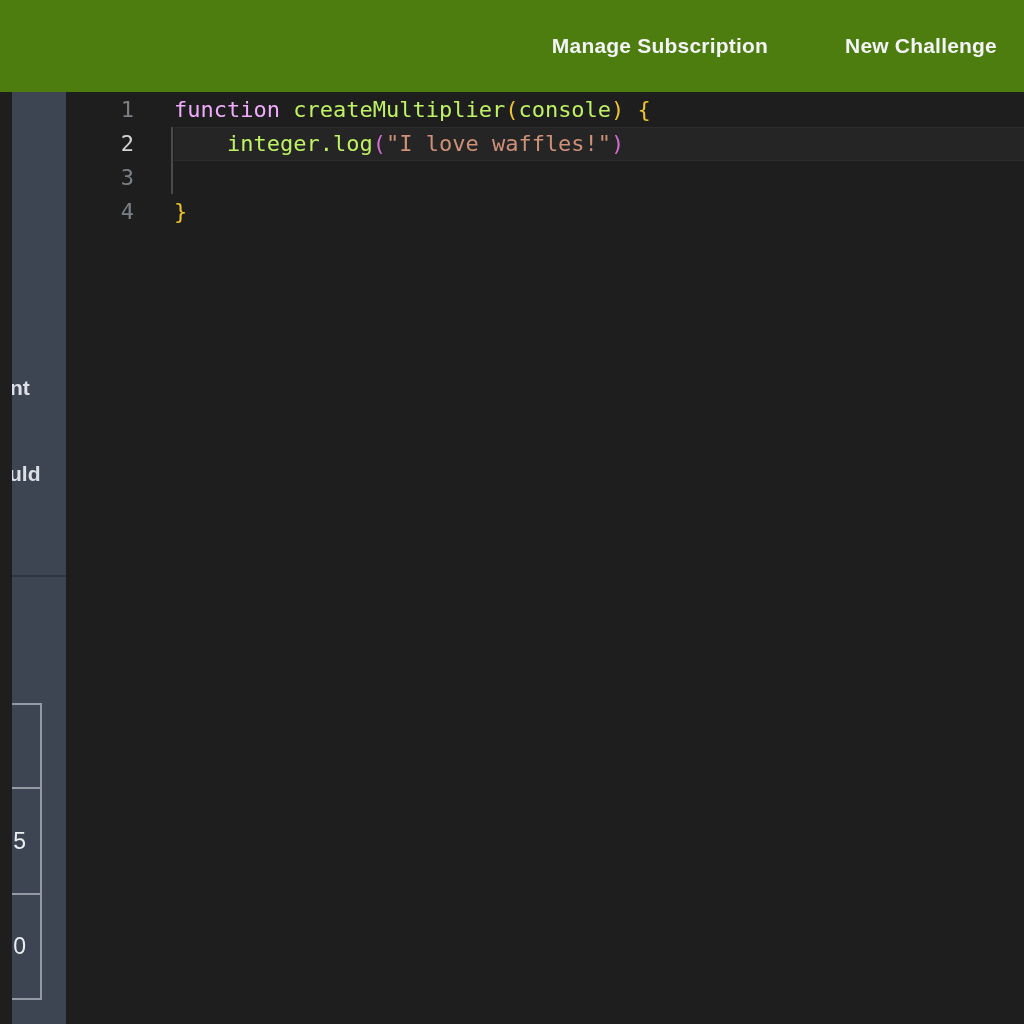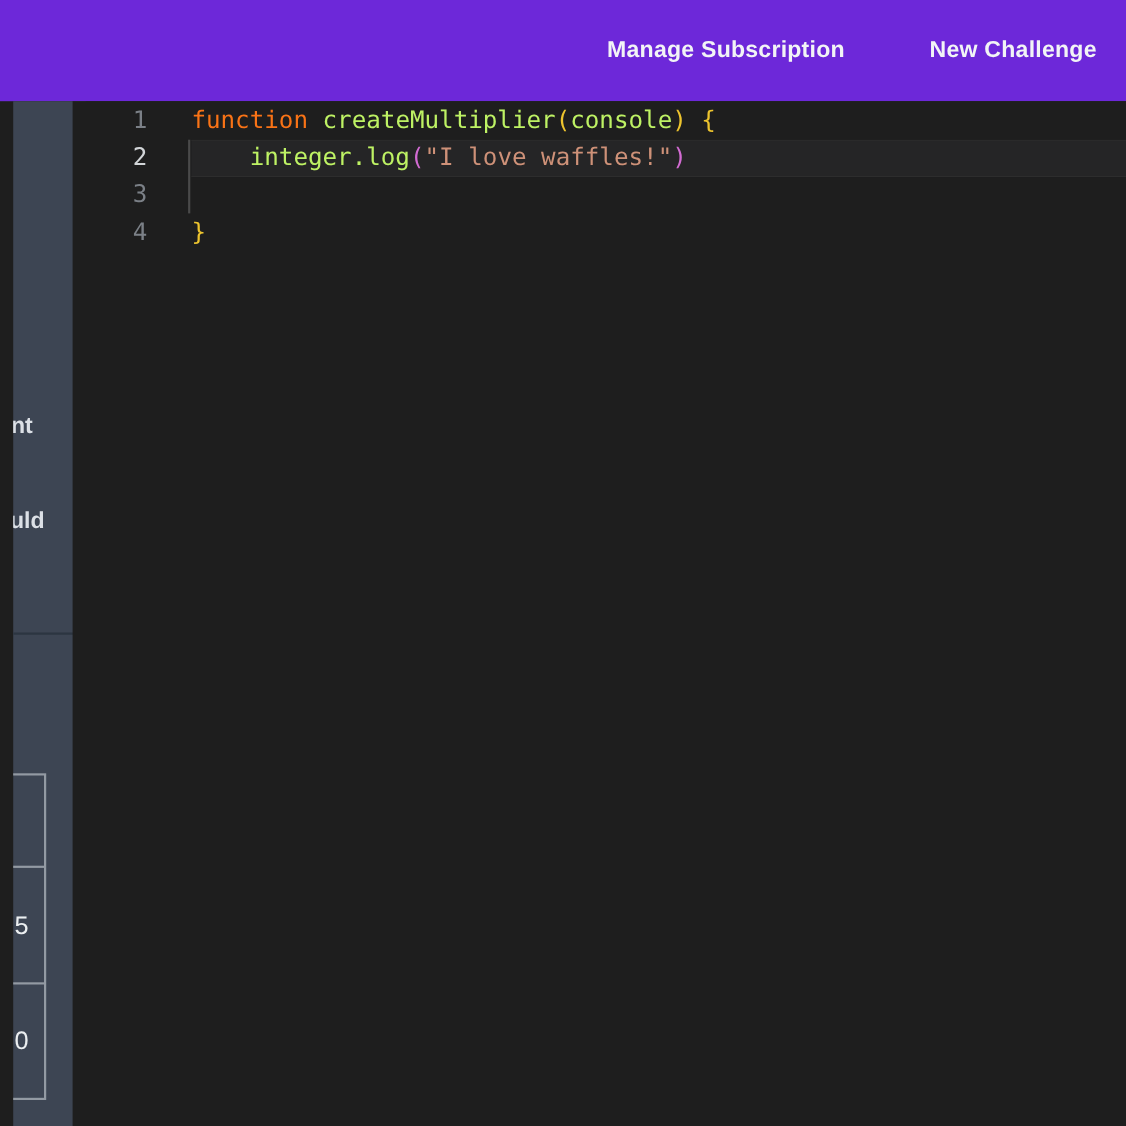--- a/index.html
+++ b/index.html
@@ -8,21 +8,21 @@
     position: relative;
     width: 1024px; height: 1024px;
     overflow: hidden;
     font-family: "Liberation Sans", sans-serif;
   }
 
   
   .topbar {
     position: absolute; top: 0; left: 0;
     width: 1024px; height: 92px;
-    background: #6d28d9;
+    background: #4d7c0f;
     display: flex; align-items: center; justify-content: flex-end;
     gap: 77px; padding-right: 27px;
   }
   .nav-link {
     color: #f2f4f6;
     font-size: 21px; font-weight: 600;
     letter-spacing: 0.2px;
     text-decoration: none;
     cursor: pointer;
     white-space: nowrap;
@@ -90,21 +90,21 @@
   .line-content { flex: 1 1 auto; }
   .code-line.active .line-content {
     background: #252526;
     box-shadow: inset 0 1px 0 #2d2d2d, inset 0 -1px 0 #2d2d2d;
   }
   .indent-guide {
     position: absolute; top: 35px; left: 105px;
     width: 2px; height: 67px;
     background: #4a4a4a;
   }
-  .tok-kw  { color: #f97316; }
+  .tok-kw  { color: #f0abfc; }
   .tok-id  { color: #bef264; }
   .tok-str { color: #ce9178; }
   .tok-b1  { color: #edc42e; }
   .tok-b2  { color: #d26bd2; }
 </style>
 </head>
 <body>
 
 <div class="screen">
 

